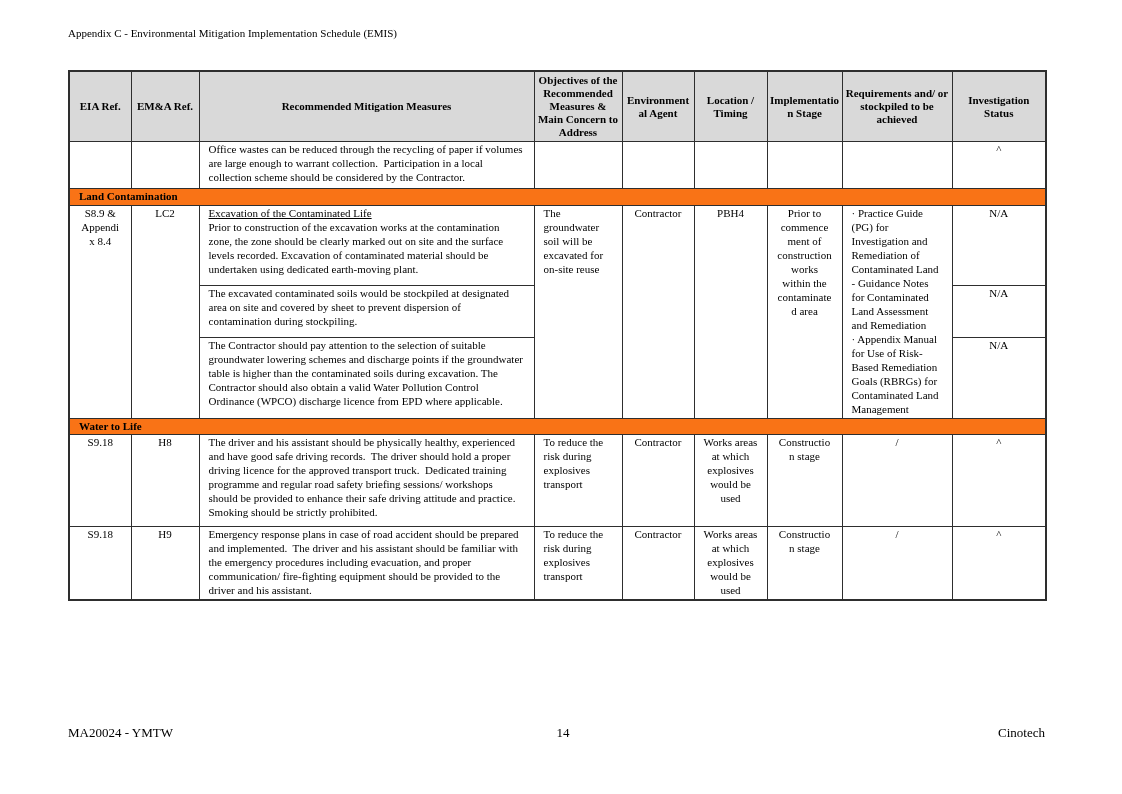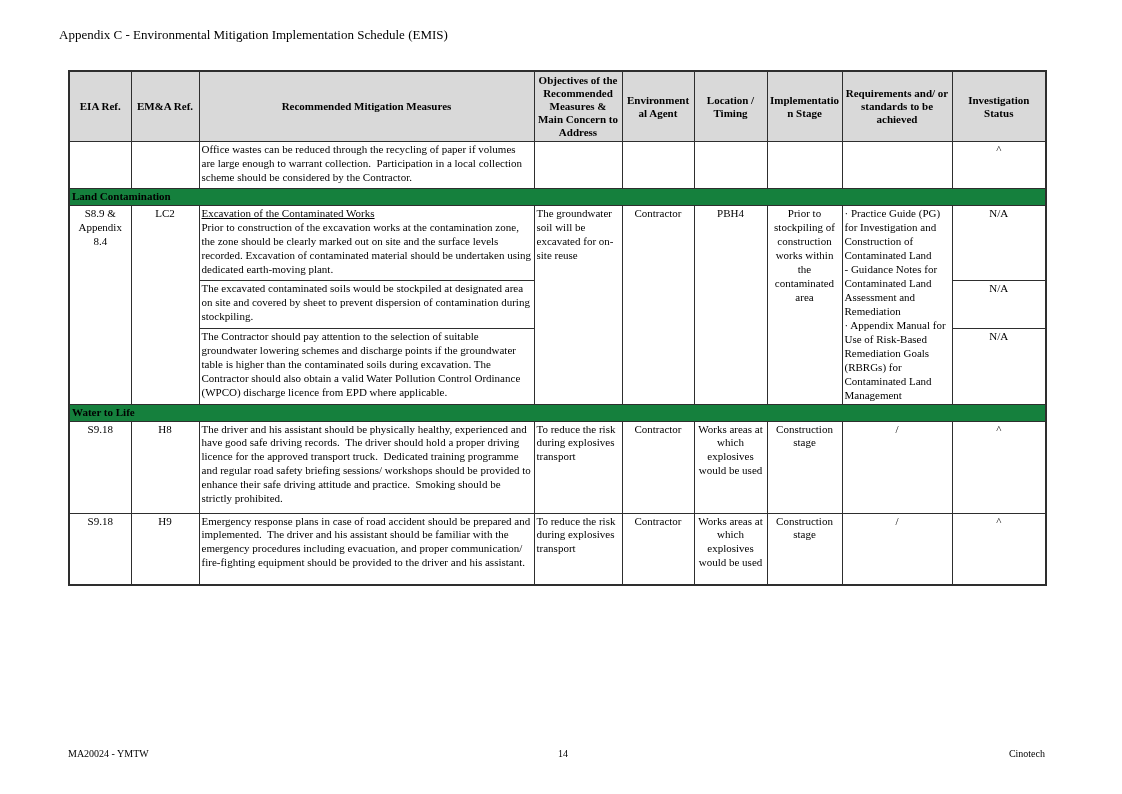--- a/index.html
+++ b/index.html
@@ -6,60 +6,60 @@
   html, body { margin: 0; padding: 0; }
   body {
     width: 1122px; height: 794px;
     background: #ffffff;
     font-family: "Liberation Serif", serif;
     color: #000;
     position: relative;
     overflow: hidden;
   }
   .page-title {
-    position: absolute; left: 59px; top: 27px;
-    font-size: 13px;
+    position: absolute; left: 68px; top: 27px;
+    font-size: 11px;
   }
   table.emis {
     position: absolute; left: 68px; top: 70px;
     width: 977px;
     border-collapse: collapse;
     table-layout: fixed;
     border: 2px solid #2e2e2e;
   }
   table.emis th, table.emis td {
     border: 1px solid #2e2e2e;
     font-size: 11px;
     line-height: 1.27;
-    padding: 1px 2px;
+    padding: 1px 9px;
     vertical-align: top;
     overflow-wrap: break-word;
     text-align: left;
   }
   table.emis th {
     background: #d9d9d9;
     font-weight: bold;
     text-align: center;
     vertical-align: middle;
     line-height: 13px;
     padding: 2px 2px;
     height: 68px;
     margin-top: 8px;
   }
   td.section-cell {
-    background: #15803d;
+    background: #f97316;
     font-weight: bold;
     font-size: 11.5px;
     line-height: 12px;
     padding: 1px 2px;
   }
   .c-center { text-align: center !important; }
   .measure-heading { text-decoration: underline; }
   .measure-text { white-space: pre-wrap; }
-  .footer-item { position: absolute; top: 748px; font-size: 10px; font-family: Liberation Serif, serif; }
+  .footer-item { position: absolute; top: 725px; font-size: 13px; font-family: Liberation Serif, serif; }
   .footer-left { left: 68px; }
   .footer-center { left: 0; width: 1118px; text-align: center; padding-left: 8px; }
   .footer-right { right: 77px; }
 </style>
 </head>
 <body>
 
 <div class="page-title">Appendix C - Environmental Mitigation Implementation Schedule (EMIS)</div>
 
 <table class="emis">
@@ -76,21 +76,21 @@
   </colgroup>
   <thead>
     <tr>
       <th>EIA Ref.</th>
       <th>EM&amp;A Ref.</th>
       <th>Recommended Mitigation Measures</th>
       <th>Objectives of the Recommended Measures &amp; Main Concern to Address</th>
       <th>Environmental Agent</th>
       <th>Location / Timing</th>
       <th>Implementation Stage</th>
-      <th>Requirements and/ or standards to be achieved</th>
+      <th>Requirements and/ or stockpiled to be achieved</th>
       <th>Investigation Status</th>
     </tr>
   </thead>
   <tbody>
       <tr style="height: 47px;">
         <td class="c-center" rowspan="1"></td>
         <td class="c-center" rowspan="1"></td>
         <td>
           <div class="measure-text">Office wastes can be reduced through the recycling of paper if volumes are large enough to warrant collection.  Participation in a local collection scheme should be considered by the Contractor.</div>
         </td>
@@ -101,29 +101,29 @@
         <td rowspan="1"></td>
         <td class="c-center">^</td>
       </tr>
       <tr style="height: 14px;">
         <td class="section-cell" colspan="9">Land Contamination</td>
       </tr>
       <tr style="height: 75px;">
         <td class="c-center" rowspan="3">S8.9 &amp; Appendix 8.4</td>
         <td class="c-center" rowspan="3">LC2</td>
         <td>
-          <div class="measure-heading">Excavation of the Contaminated Works</div>
+          <div class="measure-heading">Excavation of the Contaminated Life</div>
           <div class="measure-text">Prior to construction of the excavation works at the contamination zone, the zone should be clearly marked out on site and the surface levels recorded. Excavation of contaminated material should be undertaken using dedicated earth-moving plant.</div>
         </td>
         <td rowspan="3">The groundwater soil will be excavated for on-site reuse</td>
         <td class="c-center" rowspan="3">Contractor</td>
         <td class="c-center" rowspan="3">PBH4</td>
-        <td class="c-center" rowspan="3">Prior to stockpiling of construction works within the contaminated area</td>
+        <td class="c-center" rowspan="3">Prior to commencement of construction works within the contaminated area</td>
         <td rowspan="3">
-          <div>· Practice Guide (PG) for Investigation and Construction of Contaminated Land</div>
+          <div>· Practice Guide (PG) for Investigation and Remediation of Contaminated Land</div>
           <div>- Guidance Notes for Contaminated Land Assessment and Remediation</div>
           <div>· Appendix Manual for Use of Risk-Based Remediation Goals (RBRGs) for Contaminated Land Management</div>
         </td>
         <td class="c-center">N/A</td>
       </tr>
       <tr style="height: 48px;">
         <td>
           <div class="measure-text">The excavated contaminated soils would be stockpiled at designated area on site and covered by sheet to prevent dispersion of contamination during stockpiling.</div>
         </td>
         <td class="c-center">N/A</td>

